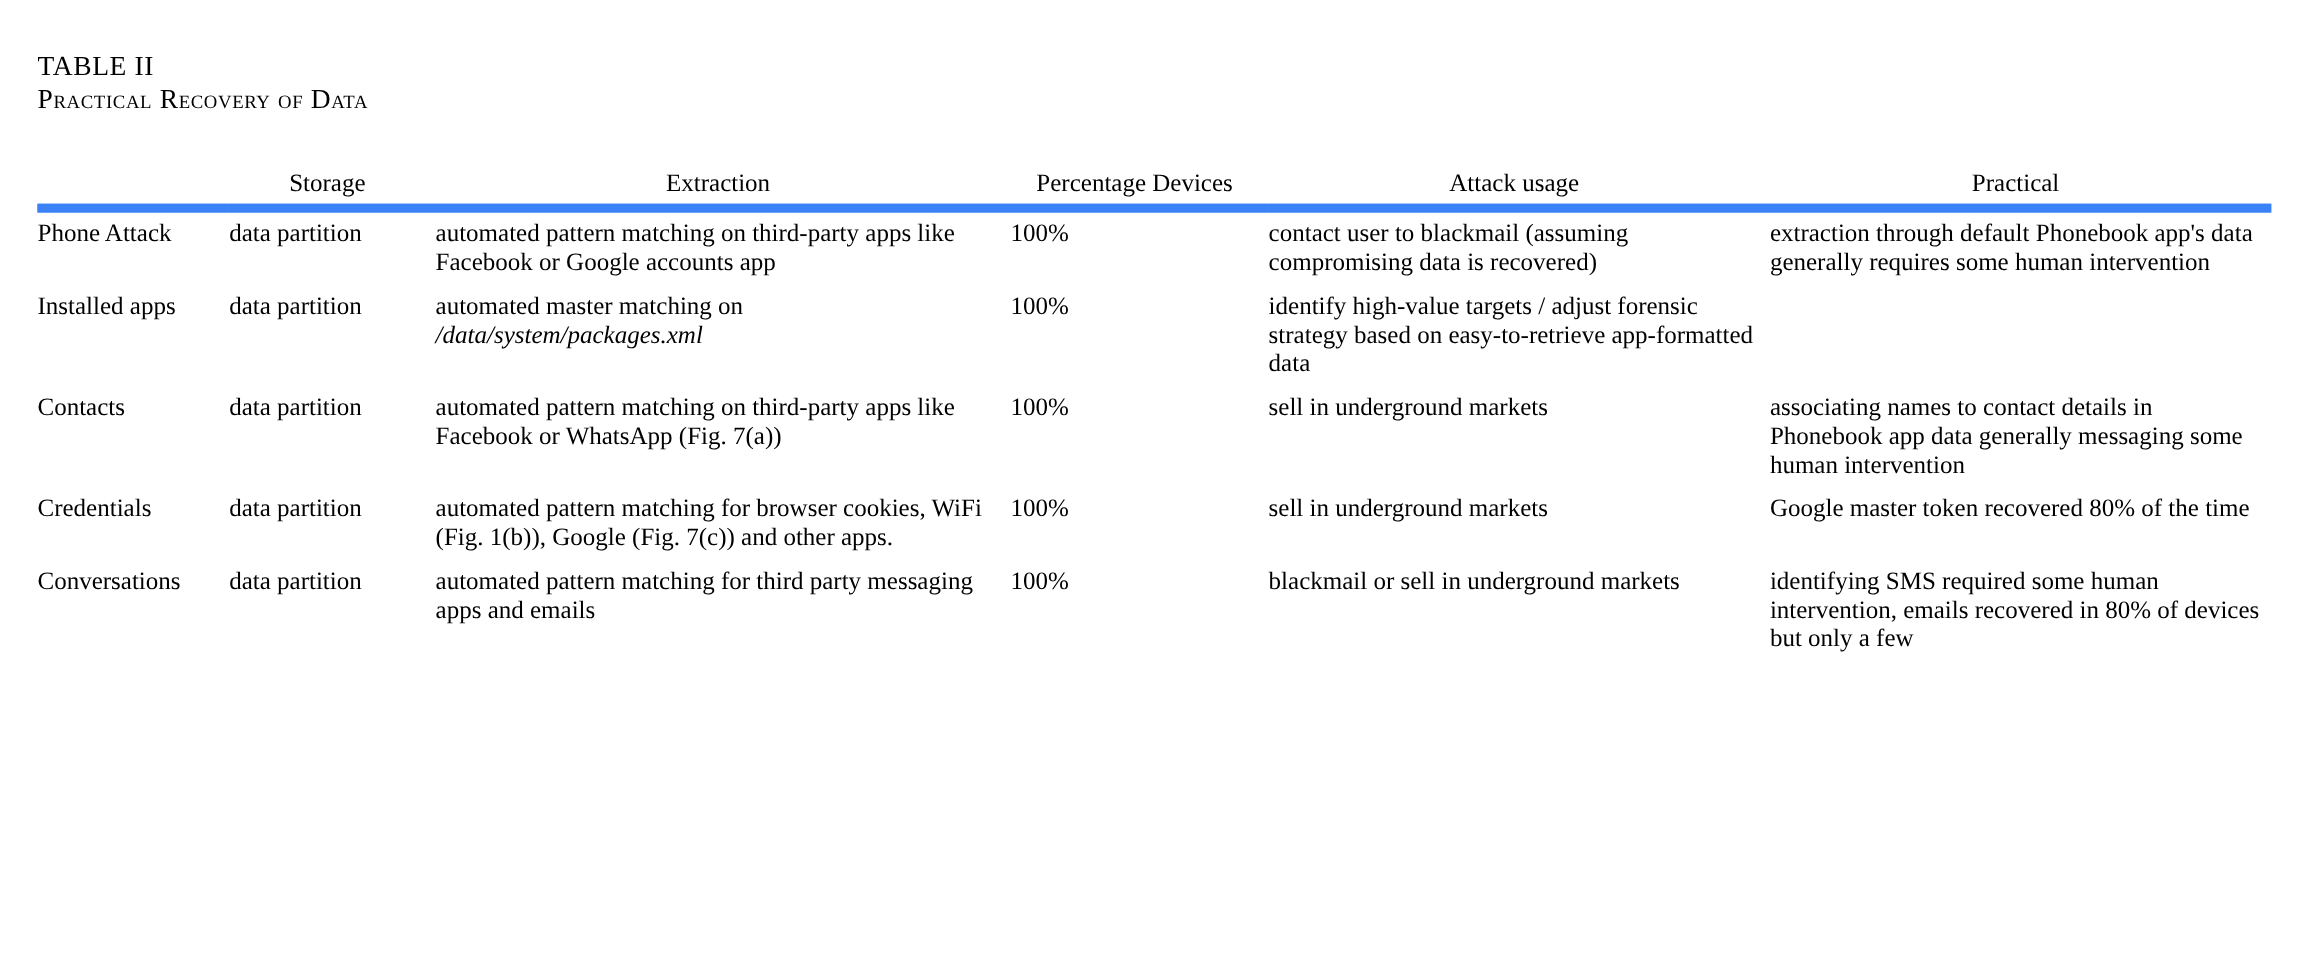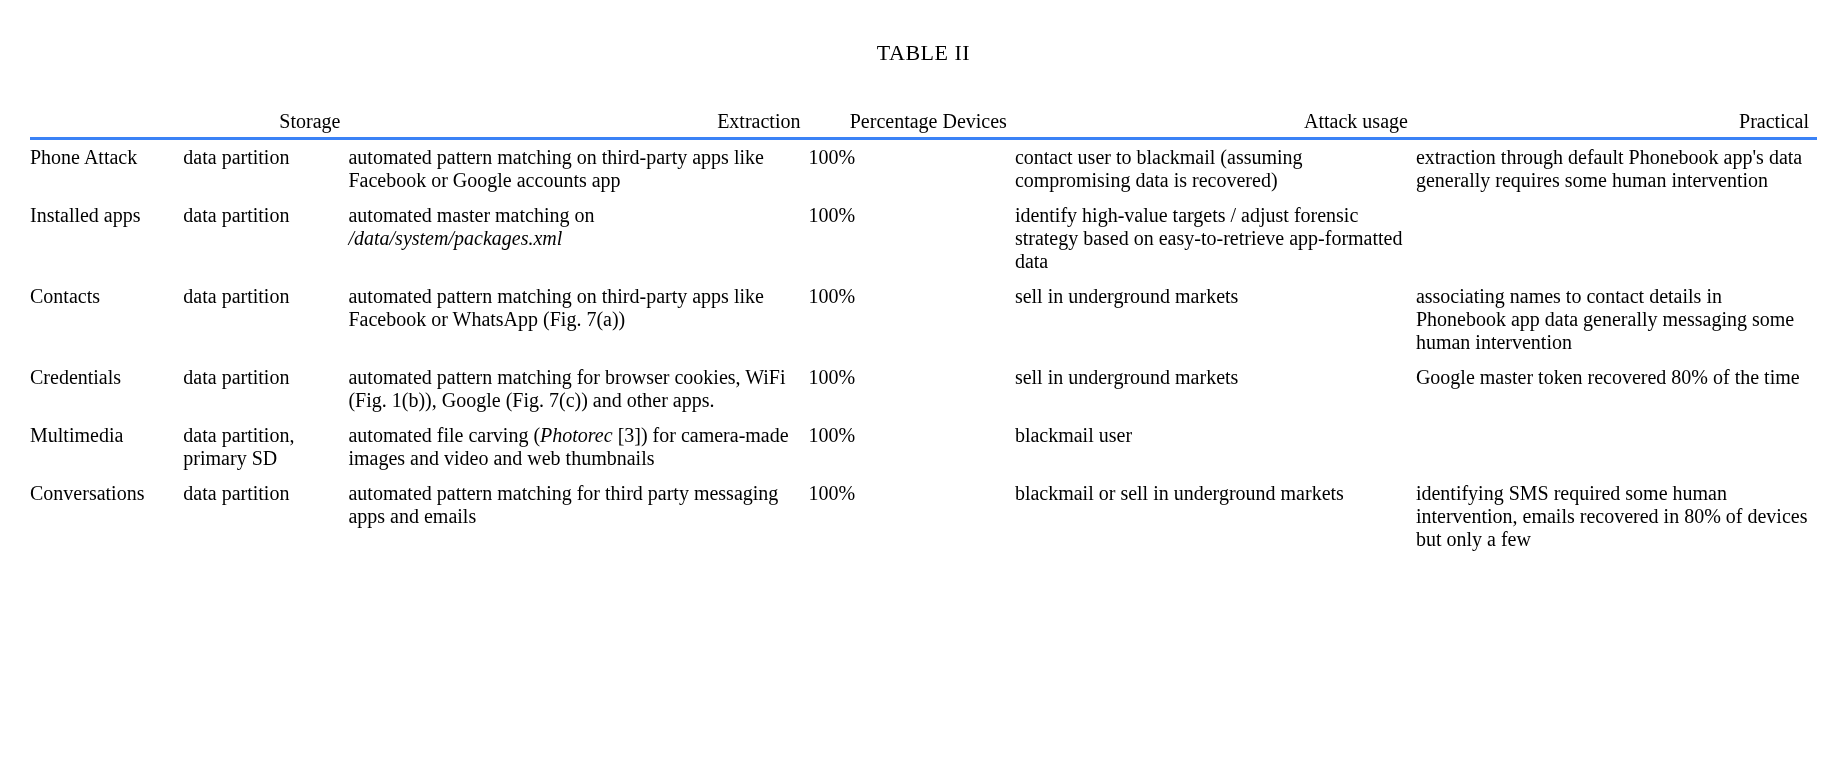--- a/index.html
+++ b/index.html
@@ -6,62 +6,62 @@
     font-family: "Times New Roman", Times, serif;
     font-size: 20px;
     color: #000;
     background: #fff;
     margin: 0;
     padding: 40px 30px;
     width: 1847px;
     box-sizing: border-box;
   }
   .title-block {
-    text-align: center;
     margin-bottom: 40px;
   }
   .table-label {
     font-size: 22px;
     letter-spacing: 0.5px;
   }
   .table-caption {
     font-size: 22px;
     font-variant: small-caps;
     letter-spacing: 0.5px;
   }
   table {
     border-collapse: collapse;
     width: 100%;
     table-layout: fixed;
   }
   th {
-    text-align: right;
+    text-align: center;
     font-weight: normal;
     padding: 4px 8px 4px 0;
     vertical-align: bottom;
-    border-bottom: 3px solid #3b82f6;
+    border-bottom: 7px solid #3b82f6;
   }
   td {
     text-align: left;
     vertical-align: top;
     padding: 6px 8px 6px 0;
   }
   col.c0 { width: 130px; }
   col.c1 { width: 140px; }
   col.c2 { width: 390px; }
   col.c3 { width: 175px; }
   col.c4 { width: 340px; }
   col.c5 { width: 340px; }
   .italic { font-style: italic; margin-top: 36px; }
 </style>
 </head>
 <body>
 
 <div class="title-block">
   <div class="table-label">TABLE II</div>
+  <div class="table-caption">Practical Recovery of Data</div>
 </div>
 
 <table>
   <colgroup>
     <col class="c0">
       <col class="c1">
       <col class="c2">
       <col class="c3">
       <col class="c4">
       <col class="c5">
@@ -108,28 +108,20 @@
 
     <tr>
       <td>Credentials</td>
       <td>data partition</td>
       <td>automated pattern matching for browser cookies, WiFi (Fig. 1(b)), Google (Fig. 7(c)) and other apps.</td>
       <td>100%</td>
       <td>sell in underground markets</td>
       <td>Google master token recovered 80% of the time</td>
     </tr>
 
-    <tr>
-      <td>Multimedia</td>
-      <td>data partition, primary SD</td>
-      <td><span>automated file carving (</span><span class="italic">Photorec</span><span> [3]) for camera-made images and video and web thumbnails</span></td>
-      <td>100%</td>
-      <td>blackmail user</td>
-      <td></td>
-    </tr>
 
     <tr>
       <td>Conversations</td>
       <td>data partition</td>
       <td>automated pattern matching for third party messaging apps and emails</td>
       <td>100%</td>
       <td>blackmail or sell in underground markets</td>
       <td>identifying SMS required some human intervention, emails recovered in 80% of devices but only a few</td>
     </tr>
   </tbody>

